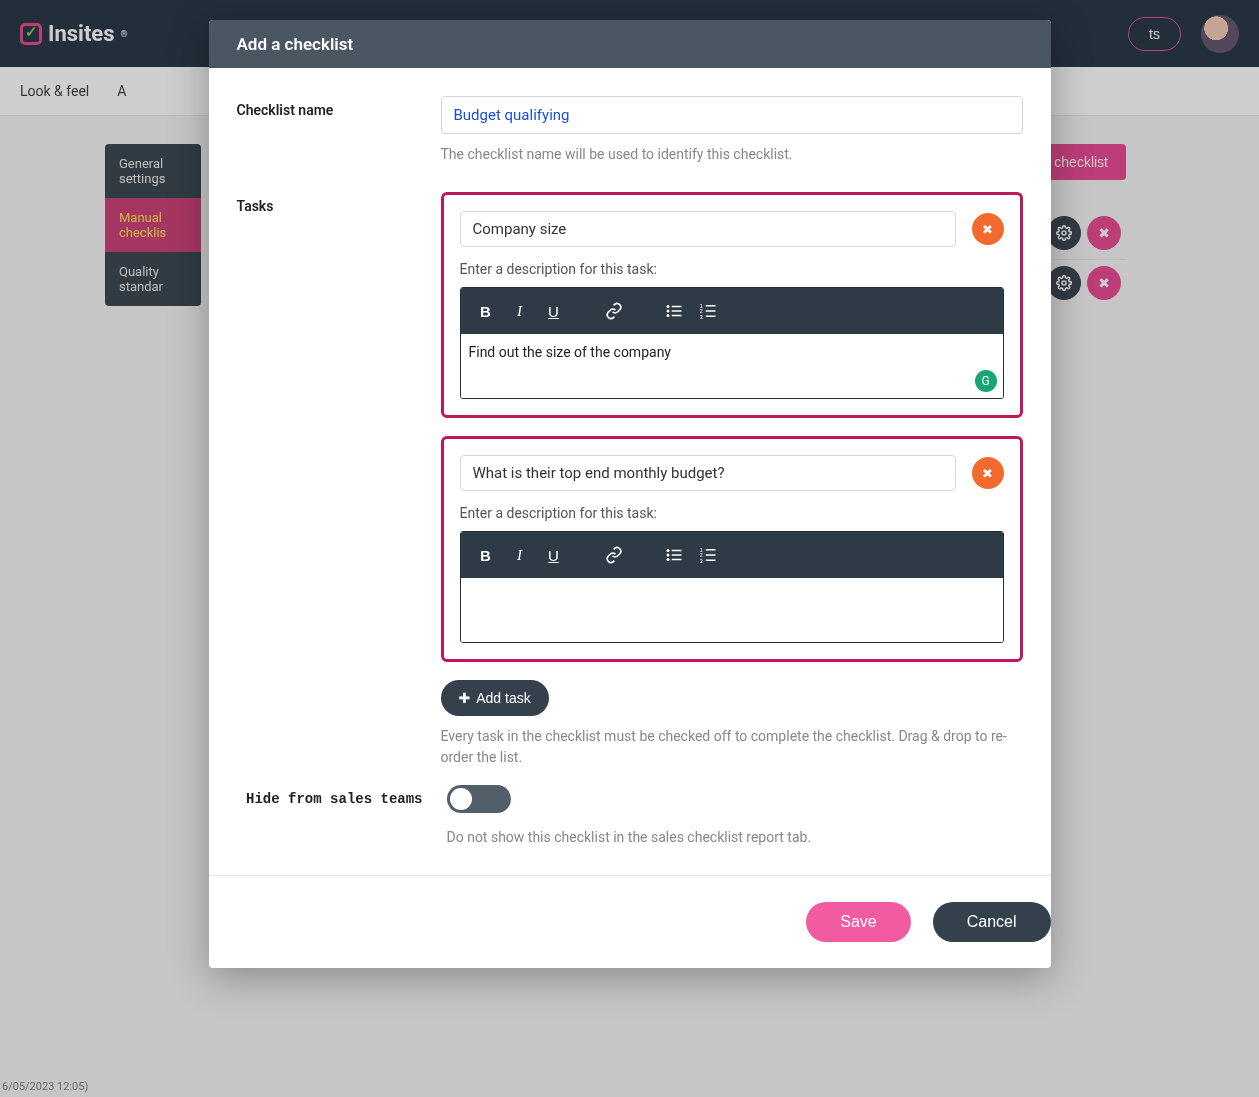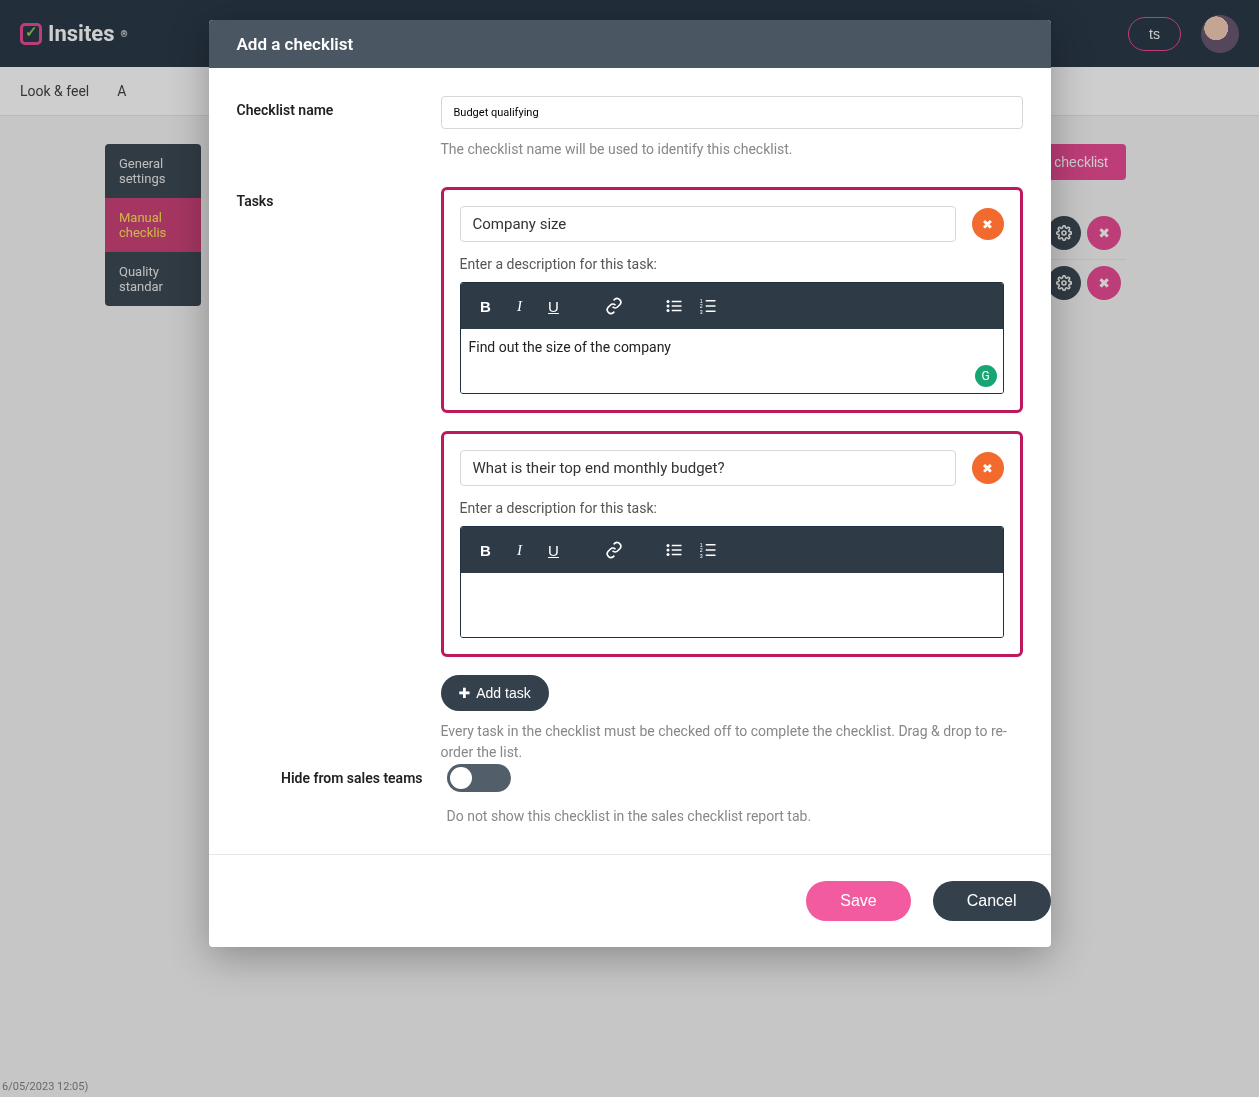--- a/index.html
+++ b/index.html
@@ -90,25 +90,25 @@
     background:#4a5661; color:#fff; padding:14px 28px;
     font-size:17px; font-weight:600;
     border-top-left-radius:4px; border-top-right-radius:4px;
   }
   .modal-body { padding:28px 28px 8px 28px; }
   .form-row { display:flex; margin-bottom:28px; }
   .form-label {
     width:204px; flex-shrink:0; font-size:14px; font-weight:600; color:#222;
     padding-top:6px;
   }
-  .form-label.right { text-align:right; padding-right:24px; width:210px;}
+  .form-label.right { text-align:right; padding-right:24px; width:210px;font-family:Liberation Mono, monospace;}
   .form-control { flex:1; min-width:0;}
   .text-input {
     width:100%; border:1px solid #d7d7d7; border-radius:4px;
-    padding:9px 12px; font-size:11px; color:#000000; font-family:inherit;
+    padding:9px 12px; font-size:15px; color:#1d4ed8; font-family:inherit;
   }
   .helper {
     color:#888; font-size:14px; margin-top:10px; line-height:1.45;
   }
   .task-card {
     border:3px solid #be185d; border-radius:6px; padding:16px;
     margin-bottom:18px;
   }
   .task-top { display:flex; align-items:center; gap:16px; }
   .task-title-input {
@@ -249,21 +249,21 @@
     <div class="modal-body">
 
       <div class="form-row">
         <div class="form-label">Checklist name</div>
         <div class="form-control">
           <input class="text-input" value="Budget qualifying" style="">
           <div class="helper">The checklist name will be used to identify this checklist.</div>
         </div>
       </div>
 
-      <div class="form-row" style="margin-bottom:2px">
+      <div class="form-row" style="margin-bottom:18px">
         <div class="form-label">Tasks</div>
         <div class="form-control">
 
           
           <div class="task-card">
             <div class="task-top">
               <input class="task-title-input" value="Company size" style="">
               <button class="del-btn">
                 <span>✖</span>
               </button>

